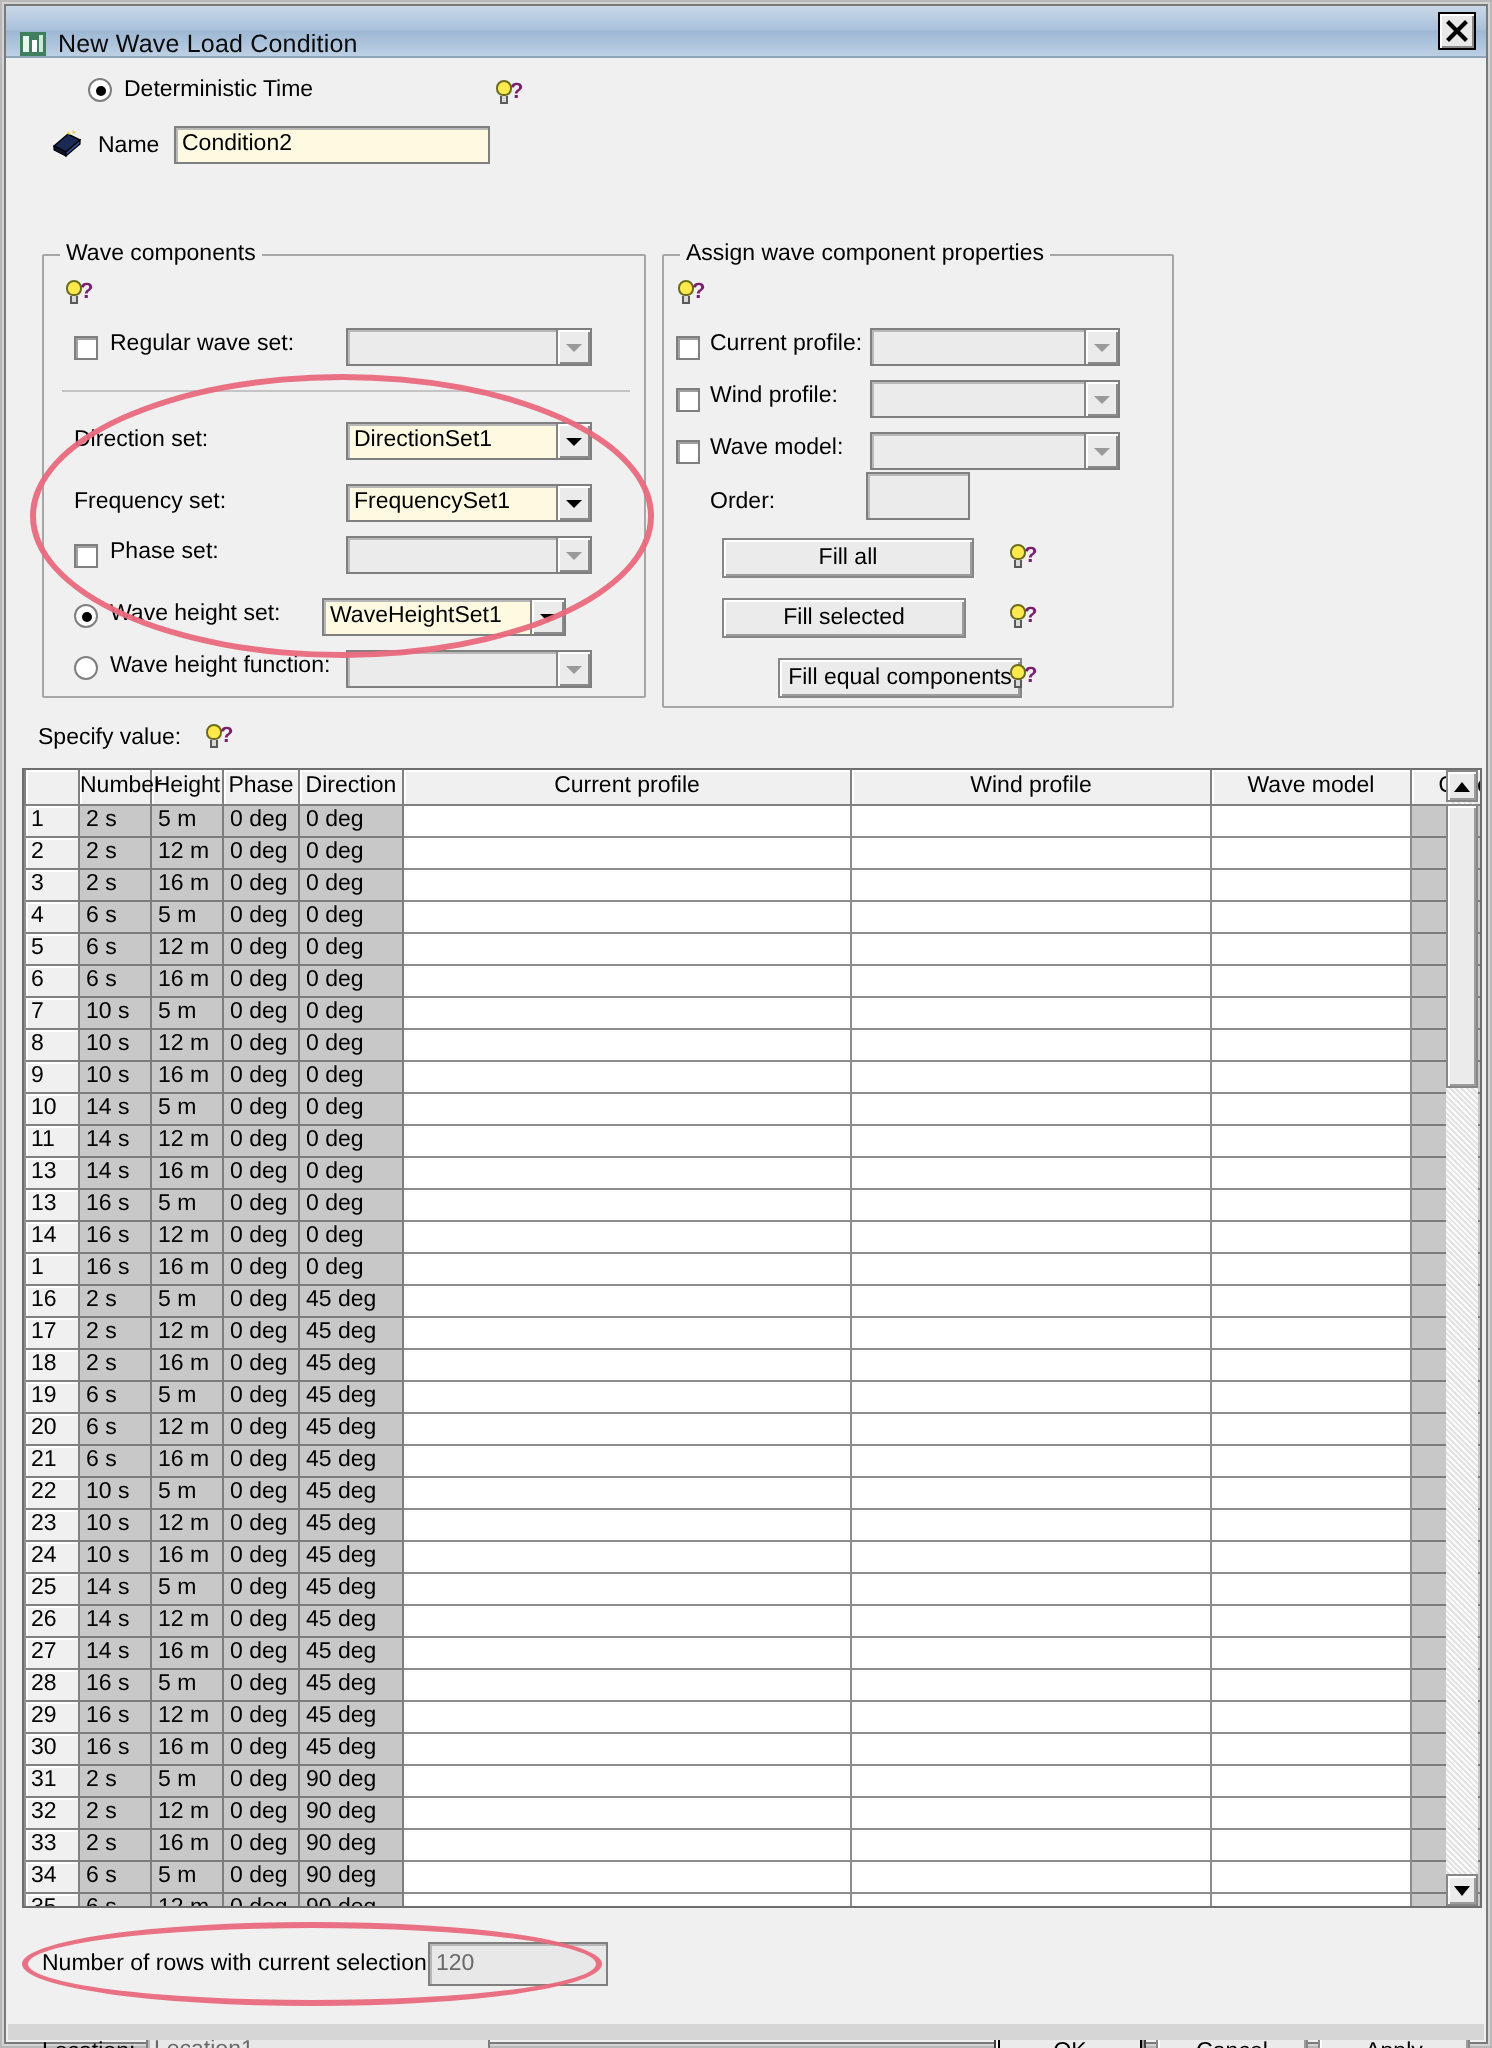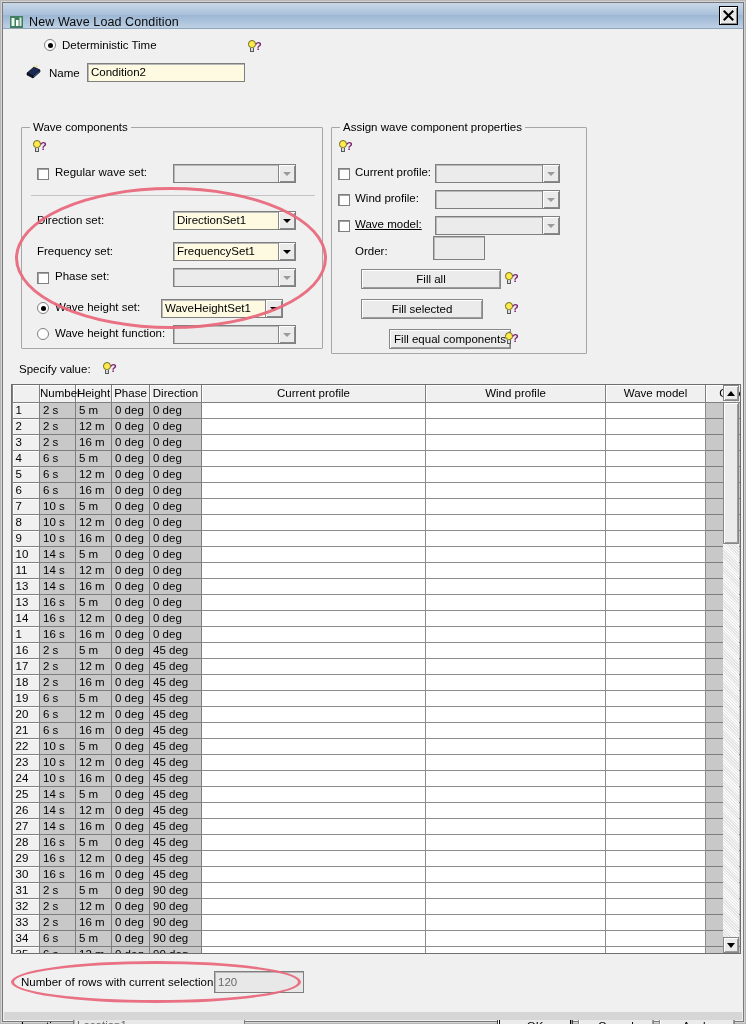--- a/index.html
+++ b/index.html
@@ -269,32 +269,32 @@
     <span class="cbox" style="position:absolute; left:335px; top:165px;"></span>
     <span class="lbl" style="position:absolute; left:352px; top:163px;">Wind profile:</span>
     <div class="combo disabled" style="position:absolute; left:432px; top:161px; width:125px;">
       <span class="cval"></span>
       <span class="carrow">
           <i></i>
         </span>
     </div>
 
     <span class="cbox" style="position:absolute; left:335px; top:191px;"></span>
-    <span class="lbl" style="position:absolute; left:352px; top:189px;text-decoration:underline;">Wave model:</span>
+    <span class="lbl" style="position:absolute; left:352px; top:189px;">Wave model:</span>
     <div class="combo disabled" style="position:absolute; left:432px; top:187px; width:125px;">
       <span class="cval"></span>
       <span class="carrow">
           <i></i>
         </span>
     </div>
 
     <span class="lbl" style="position:absolute; left:352px; top:216px;">Order:</span>
     <div class="tbox plain" style="position:absolute; left:430px; top:207px; width:52px; height:24px;"></div>
 
-    <div class="btn" style="position:absolute; left:358px; top:240px; width:140px; height:20px;">Fill all</div>
+    <div class="btn" style="position:absolute; left:358px; top:240px; width:126px; height:20px;">Fill all</div>
     <span class="bulb" style="position:absolute; left:500px; top:243px;">
       <span class="b-glass"></span>
         <span class="b-base"></span>
         <span class="b-q">?</span>
     </span>
 
     <div class="btn" style="position:absolute; left:358px; top:270px; width:122px; height:20px;">Fill selected</div>
     <span class="bulb" style="position:absolute; left:500px; top:273px;">
       <span class="b-glass"></span>
         <span class="b-base"></span>

